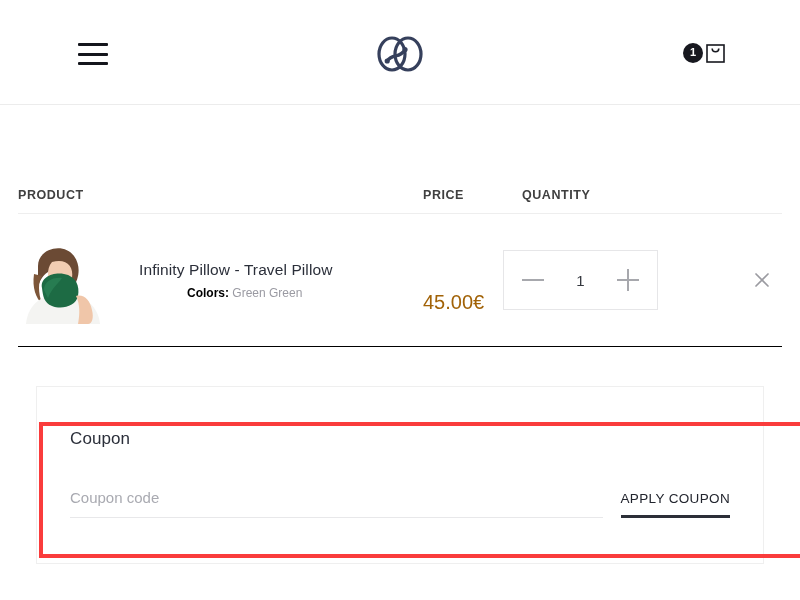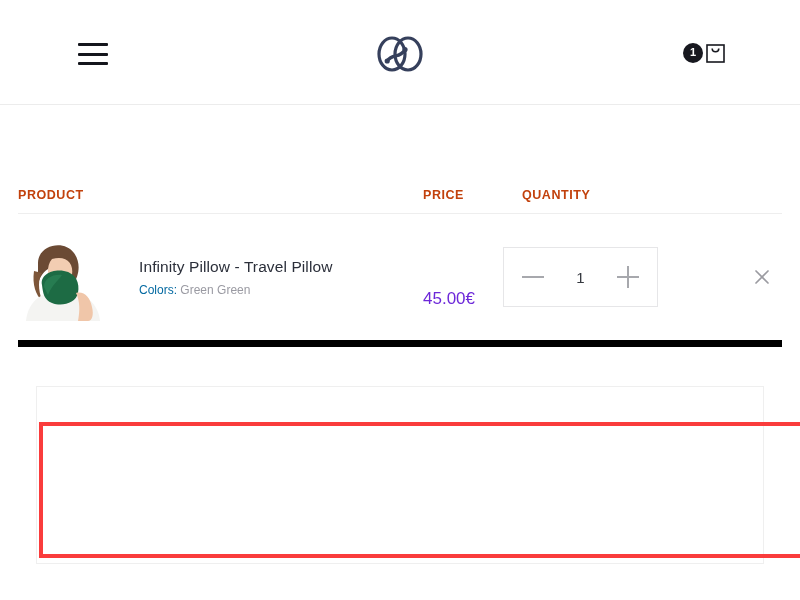--- a/index.html
+++ b/index.html
@@ -83,28 +83,28 @@
     padding-bottom: 11px;
     border-bottom: 1px solid #eeeeee;
   }
   .col-product { width: 405px; }
   .col-price   { width: 99px; }
   .col-qty     { flex: 1; }
   .th {
     font-size: 12.5px;
     font-weight: 700;
     letter-spacing: 0.55px;
-    color: #c2410c;
+    color: #404040;
   }
 
   .cart-row {
     display: flex;
     align-items: center;
     height: 133px;
-    border-bottom: 7px solid #000000;
+    border-bottom: 1px solid #000000;
     position: relative;
   }
   .prod-cell { width: 405px; display: flex; align-items: center; }
   .thumb {
     width: 88px;
     height: 88px;
     flex: 0 0 88px;
     overflow: hidden;
     line-height: 0;
     cursor: pointer;
@@ -115,26 +115,26 @@
     font-weight: 400;
     color: #2b2f3a;
     letter-spacing: 0.1px;
     cursor: pointer;
   }
   .prod-variant {
     margin-top: 7px;
     font-size: 12px;
     color: #9a9aa2;
   }
-  .prod-variant b { color: #0369a1; font-weight: 400; }
+  .prod-variant b { color: #000000; font-weight: 700; margin-left: 48px; }
 
   .price-cell {
     width: 80px;
-    font-size: 17px;
-    color: #6d28d9;
+    font-size: 20px;
+    color: #a16207;
     text-align: left;
     margin-top: 44px;
   }
 
   .qty-cell { flex: 1; }
   .qty-box {
     width: 155px;
     height: 60px;
     border: 1px solid #e6e6e8;
     display: flex;
@@ -333,16 +333,26 @@
         <path d="M5 5 L17 17 M17 5 L5 17" stroke="#9b9ba1" stroke-width="1.7" stroke-linecap="round" fill="none"></path>
       </svg>
     </div>
 
   </div>
 
   <section class="coupon-card">
 
     <div class="coupon-highlight" style="border-color: rgb(250, 60, 60);"></div>
 
+    <div class="coupon-inner">
+      <div class="coupon-title">Coupon</div>
+
+      <div class="coupon-form">
+        <div class="coupon-input-wrap">
+          <input class="coupon-input" type="text" placeholder="Coupon code" style="">
+        </div>
+        <button class="apply-btn">APPLY COUPON</button>
+      </div>
+    </div>
 
   </section>
 
 </main>
 
 </body></html>

